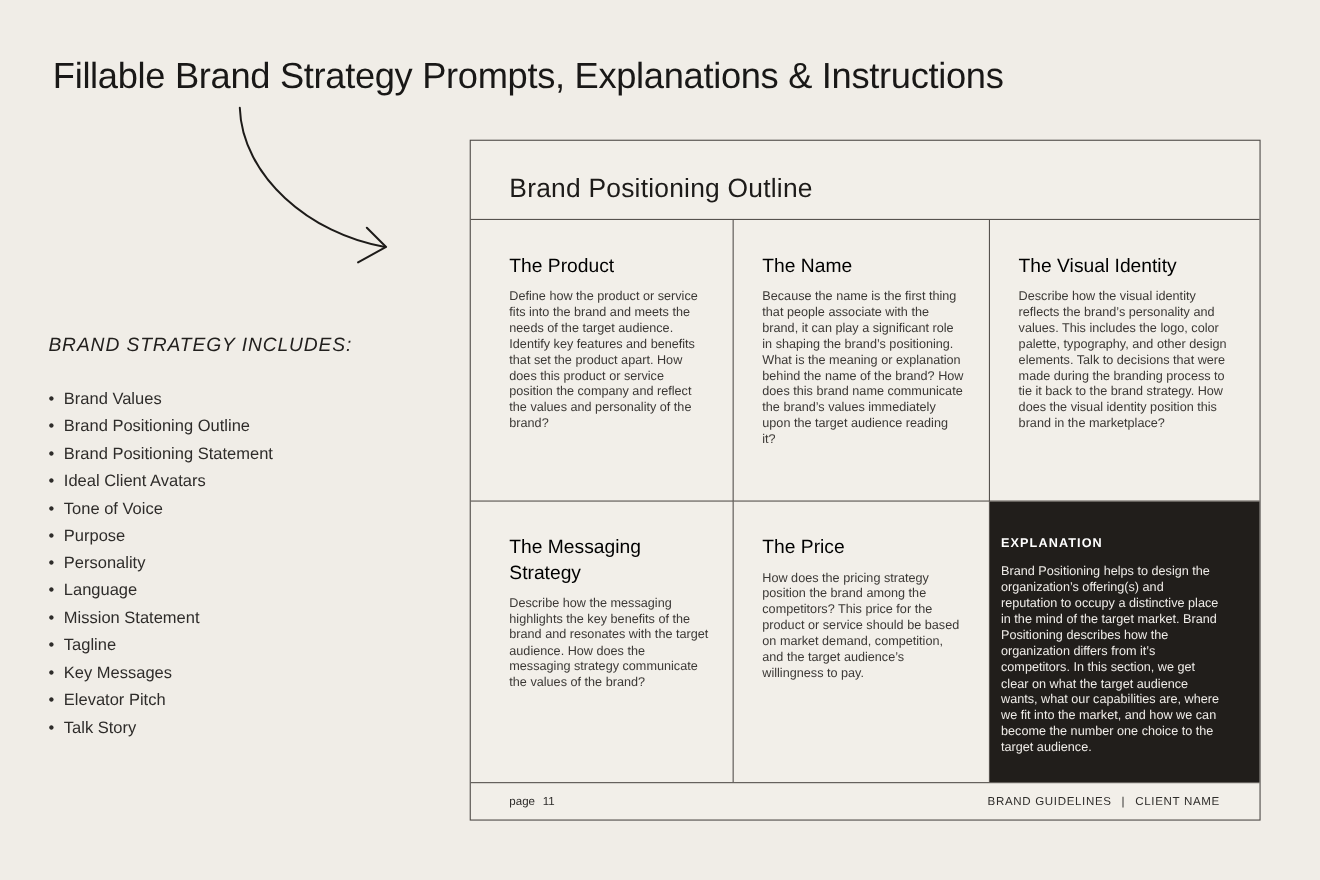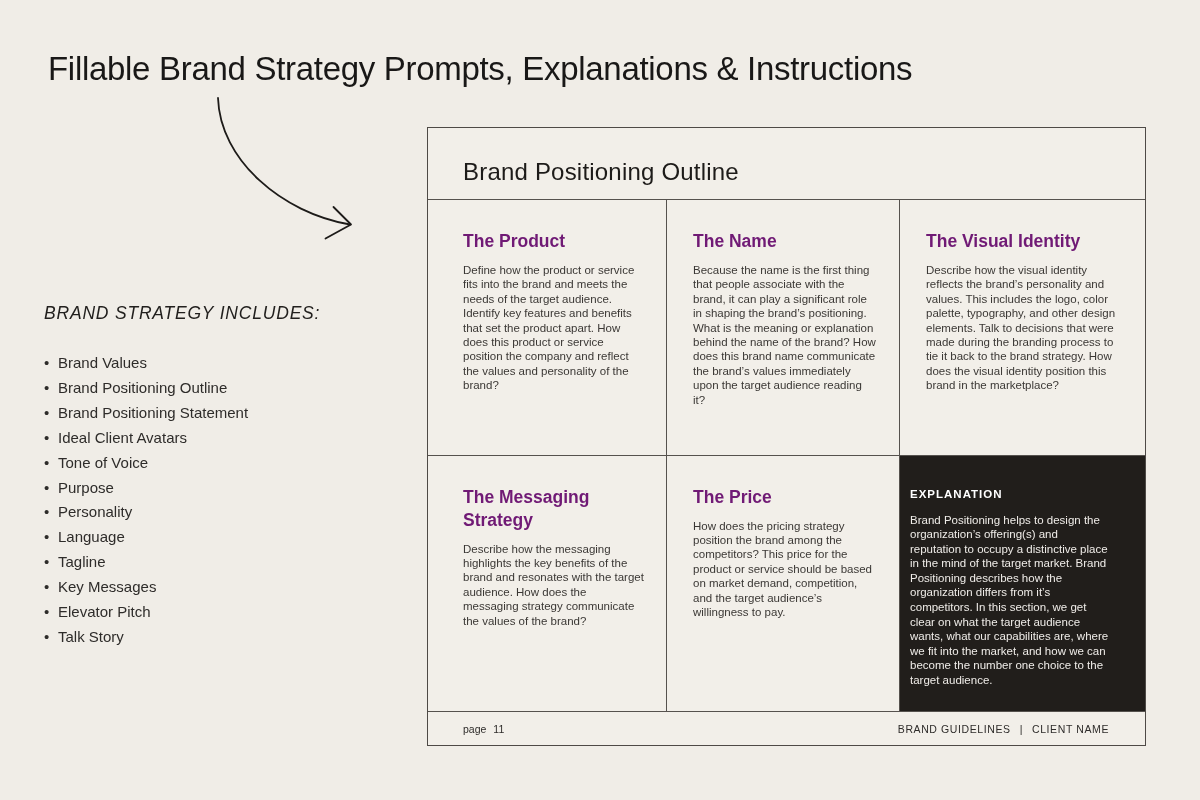--- a/index.html
+++ b/index.html
@@ -101,22 +101,22 @@
   .cell {
     padding: 30px 22px 0 26px;
     overflow: hidden;
   }
   .cell.col-first { padding-left: 35px; }
   .cell.b-right  { border-right: 1px solid #56524E; }
   .cell.b-bottom { border-bottom: 1px solid #56524E; }
 
   .cell-heading {
     font-size: 17.5px;
-    font-weight: 700;
-    color: #701a75;
+    font-weight: 400;
+    color: #000000;
     line-height: 23px;
     margin-bottom: 10px;
     max-width: 190px;
   }
   .cell-body {
     font-size: 11.5px;
     line-height: 14.4px;
     color: #3B3835;
     max-width: 196px;
   }
@@ -179,20 +179,21 @@
   <div class="sidebar-heading">BRAND STRATEGY INCLUDES:</div>
   <ul class="sidebar-list">
     <li>Brand Values</li>
     <li>Brand Positioning Outline</li>
     <li>Brand Positioning Statement</li>
     <li>Ideal Client Avatars</li>
     <li>Tone of Voice</li>
     <li>Purpose</li>
     <li>Personality</li>
     <li>Language</li>
+    <li>Mission Statement</li>
     <li>Tagline</li>
     <li>Key Messages</li>
     <li>Elevator Pitch</li>
     <li>Talk Story</li>
   </ul>
 </div>
 
 <div class="panel">
 
   <div class="panel-header">

